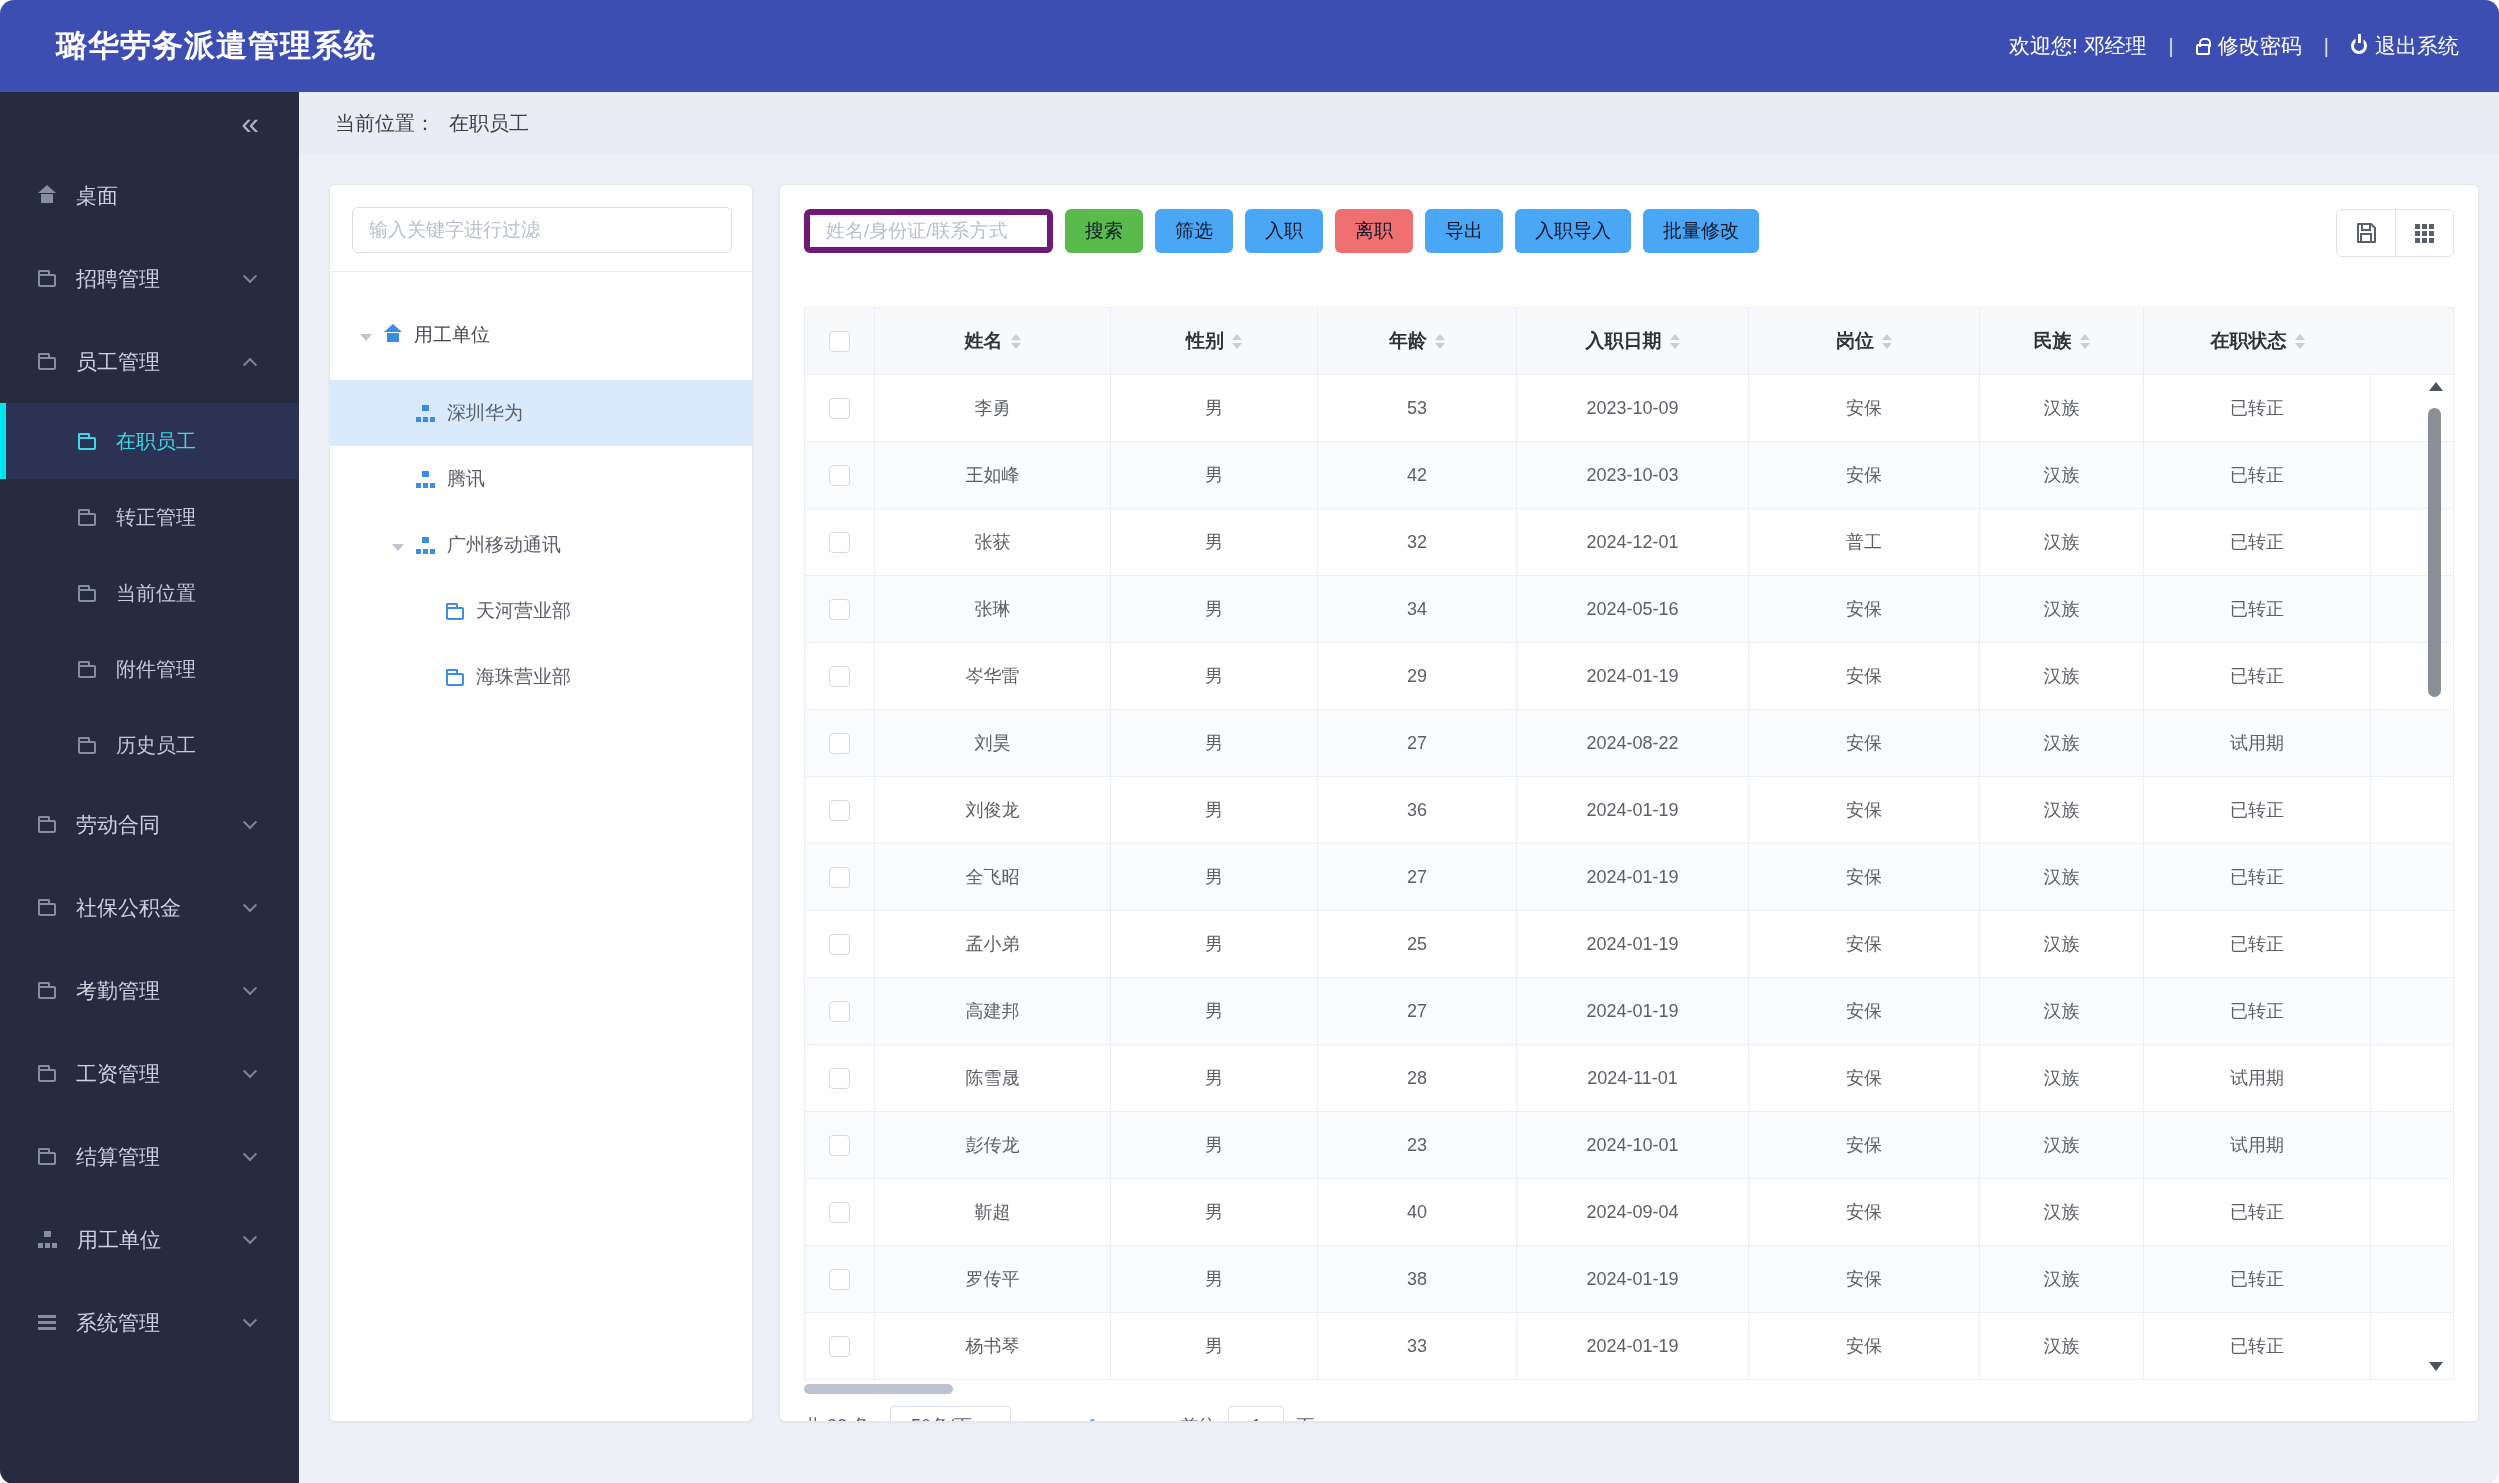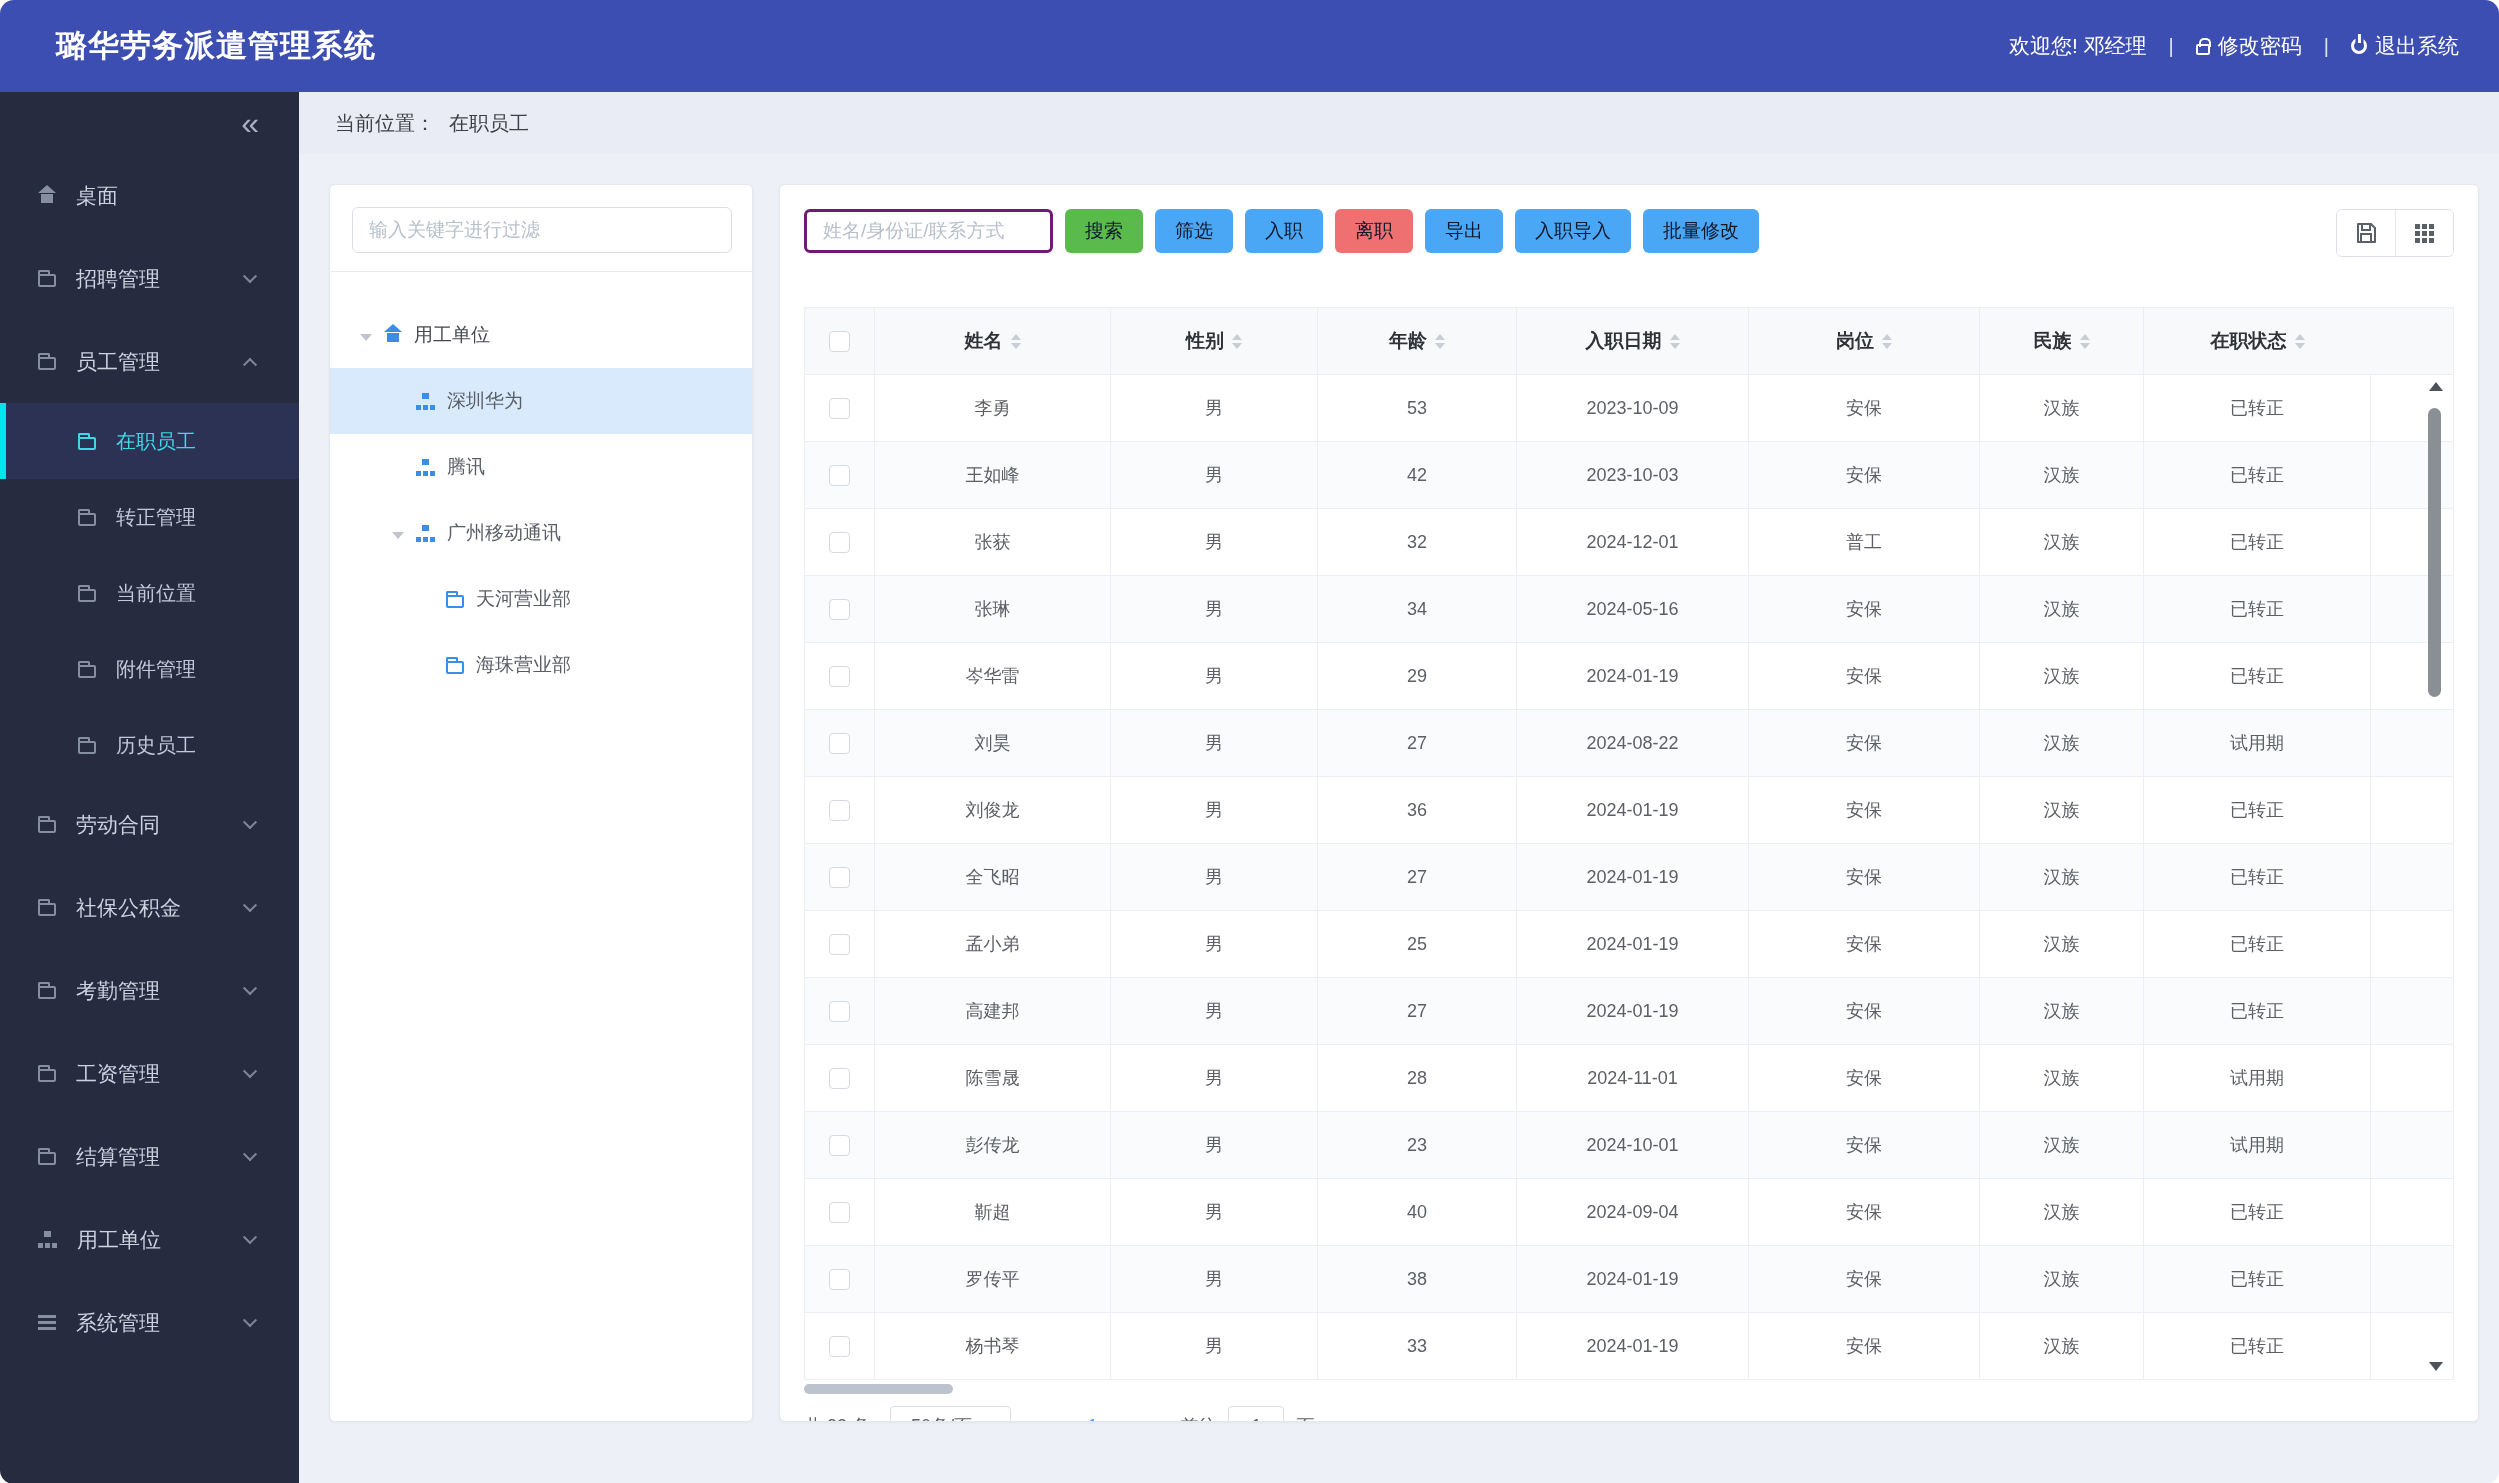--- a/index.html
+++ b/index.html
@@ -63,30 +63,30 @@
   .tree-card,.main-card{background:#fff;border:1px solid #e4e7ee;border-radius:6px;box-shadow:0 1px 3px rgba(0,0,0,.05);height:1238px;overflow:hidden;}
   .tree-card{width:424px;flex:none;padding-top:22px;}
   .tree-search{display:block;width:380px;height:46px;margin:0 22px;border:1px solid #d9dde6;border-radius:6px;padding:0 16px;font-size:19px;color:#333;outline:none;}
   .tree-search::placeholder{color:#b8c0cc;}
   .tree-divider{height:1px;background:#e8ebf1;margin-top:18px;}
   .tree{padding-top:30px;}
   .tree-row{height:66px;display:flex;align-items:center;cursor:pointer;color:#5a5e66;font-size:19px;}
   .tree-row.tlvl0{padding-left:30px;color:#44484f;}
   .tree-row.tlvl1{padding-left:62px;}
   .tree-row.tlvl2{padding-left:92px;}
-  .tree-row.selected{background:var(--tree-selected-bg);}
+  .tree-row.selected{background:var(--tree-selected-bg);margin-top:12px;}
   .t-caret{width:24px;flex:none;visibility:hidden;}
   .t-caret.show{visibility:visible;}
   .t-caret.show::before{content:"";display:inline-block;border-left:6px solid transparent;border-right:6px solid transparent;border-top:7px solid #bfc4ce;}
   .t-icon{color:var(--tree-icon-blue);margin-right:12px;flex:none;}
   .tree-row .ic-folder{border-width:2px;}
 
   .main-card{flex:1;padding:24px;position:relative;display:flex;flex-direction:column;}
   .toolbar{display:flex;align-items:center;gap:12px;flex:none;}
-  .search-input{width:249px;height:44px;border:3px solid #701a75;border-radius:6px;padding:0 16px;font-size:19px;color:#333;outline:none;flex:none;}
+  .search-input{width:249px;height:44px;border:6px solid #701a75;border-radius:6px;padding:0 16px;font-size:19px;color:#333;outline:none;flex:none;}
   .search-input::placeholder{color:#b8c0cc;}
   .btns{display:contents;}
   .btn{height:44px;padding:0 20px;border:none;border-radius:6px;color:#0f172a;font-size:19px;cursor:pointer;flex:none;}
   .btn-green{background:var(--button-green);}
   .btn-blue{background:var(--button-blue);}
   .btn-red{background:var(--button-red);}
   .icon-group{position:absolute;right:24px;top:24px;display:flex;border:1px solid #dcdfe6;border-radius:6px;overflow:hidden;}
   .icon-btn{width:58px;height:46px;background:#fff;border:none;display:flex;align-items:center;justify-content:center;cursor:pointer;}
   .icon-btn + .icon-btn{border-left:1px solid #e4e7ee;}
   .ic-grid{display:inline-block;width:19px;height:19px;position:relative;}

